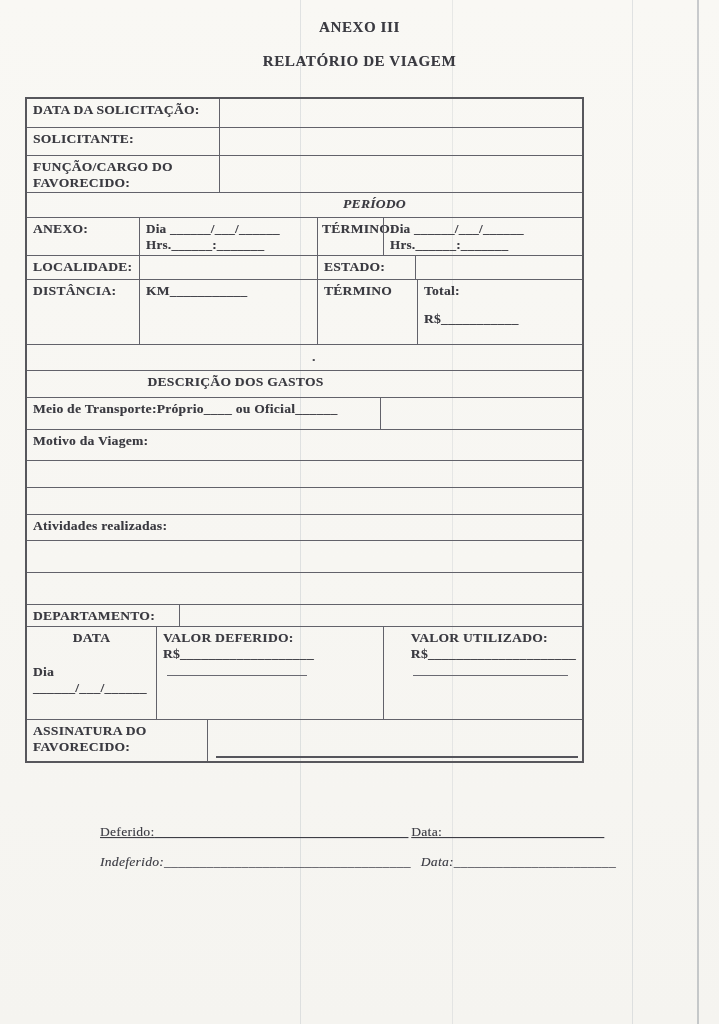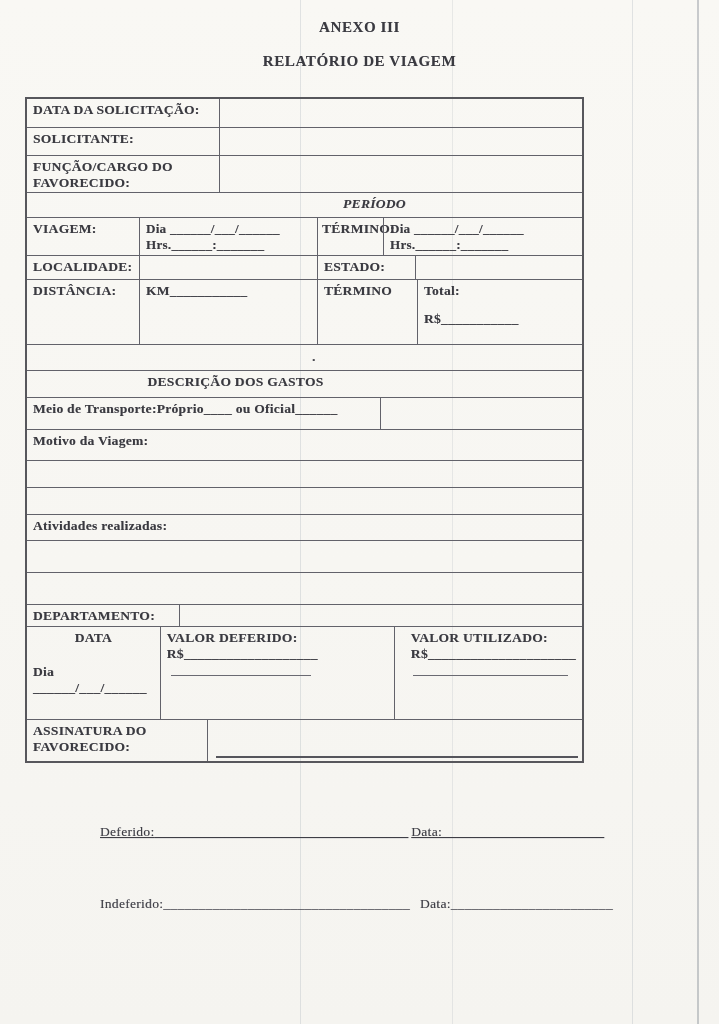--- a/index.html
+++ b/index.html
@@ -34,28 +34,28 @@
   .shift-r { position:relative; left:70px;font-style:italic; }
   .shift-l { position:relative; left:-69px; }
   .stack { line-height:16px; font-size:13px; }
   .nowrap { white-space:nowrap; }
   .mt12 { margin-top:12px; }
   .mt16 { }
   .center { text-align:center; }
   .rule { border-bottom:1.6px solid #6a6a72; height:0; }
   .rule-granted { width:140px; margin:13px 0 0 4px; }
   .rule-used { width:155px; margin:13px 0 0 2px; }
-  .pl16 { padding-left:16px; }
+  .pl16 { padding-left:27px; }
   .sigline { position:absolute; left:8px; right:4px; bottom:3px;
              border-bottom:2px solid #55555c; }
   .dot { position:absolute; left:285px; top:4px; font-weight:bold; color:#4c4c52; }
   .footer-row { position:absolute; left:100px; font-size:13.5px;
                 letter-spacing:0.3px; white-space:nowrap; color:#3f3f46; }
   .f1 { top:824px;text-decoration:underline; }
-  .f2 { top:896px; }
+  .f2 { top:854px;font-style:italic; }
   .gap4 { margin-left:3px; }
   .gap10 { margin-left:10px; }
 </style>
 </head>
 <body>
 
 <div class="page">
 
   <div class="vstreak vs1"></div>
   <div class="vstreak vs2"></div>
@@ -80,21 +80,21 @@
     <div class="row" style="height:37px">
       <div class="c lbl" style="width:192px; line-height:16px;">FUNÇÃO/CARGO DO FAVORECIDO:</div>
       <div class="c grow"></div>
     </div>
 
     <div class="row hdr" style="height:25px">
       <span class="shift-r">PERÍODO</span>
     </div>
 
     <div class="row" style="height:38px">
-      <div class="c lbl" style="width:112px">VIAGEM:</div>
+      <div class="c lbl" style="width:112px">ANEXO:</div>
       <div class="c stack lbl" style="width:178px">
         <div>Dia ______/___/______</div>
         <div>Hrs.______:_______</div>
       </div>
       <div class="c lbl nowrap" style="width:66px; padding-left:4px; padding-right:0;">TÉRMINO:</div>
       <div class="c stack lbl grow">
         <div>Dia ______/___/______</div>
         <div>Hrs.______:_______</div>
       </div>
     </div>

